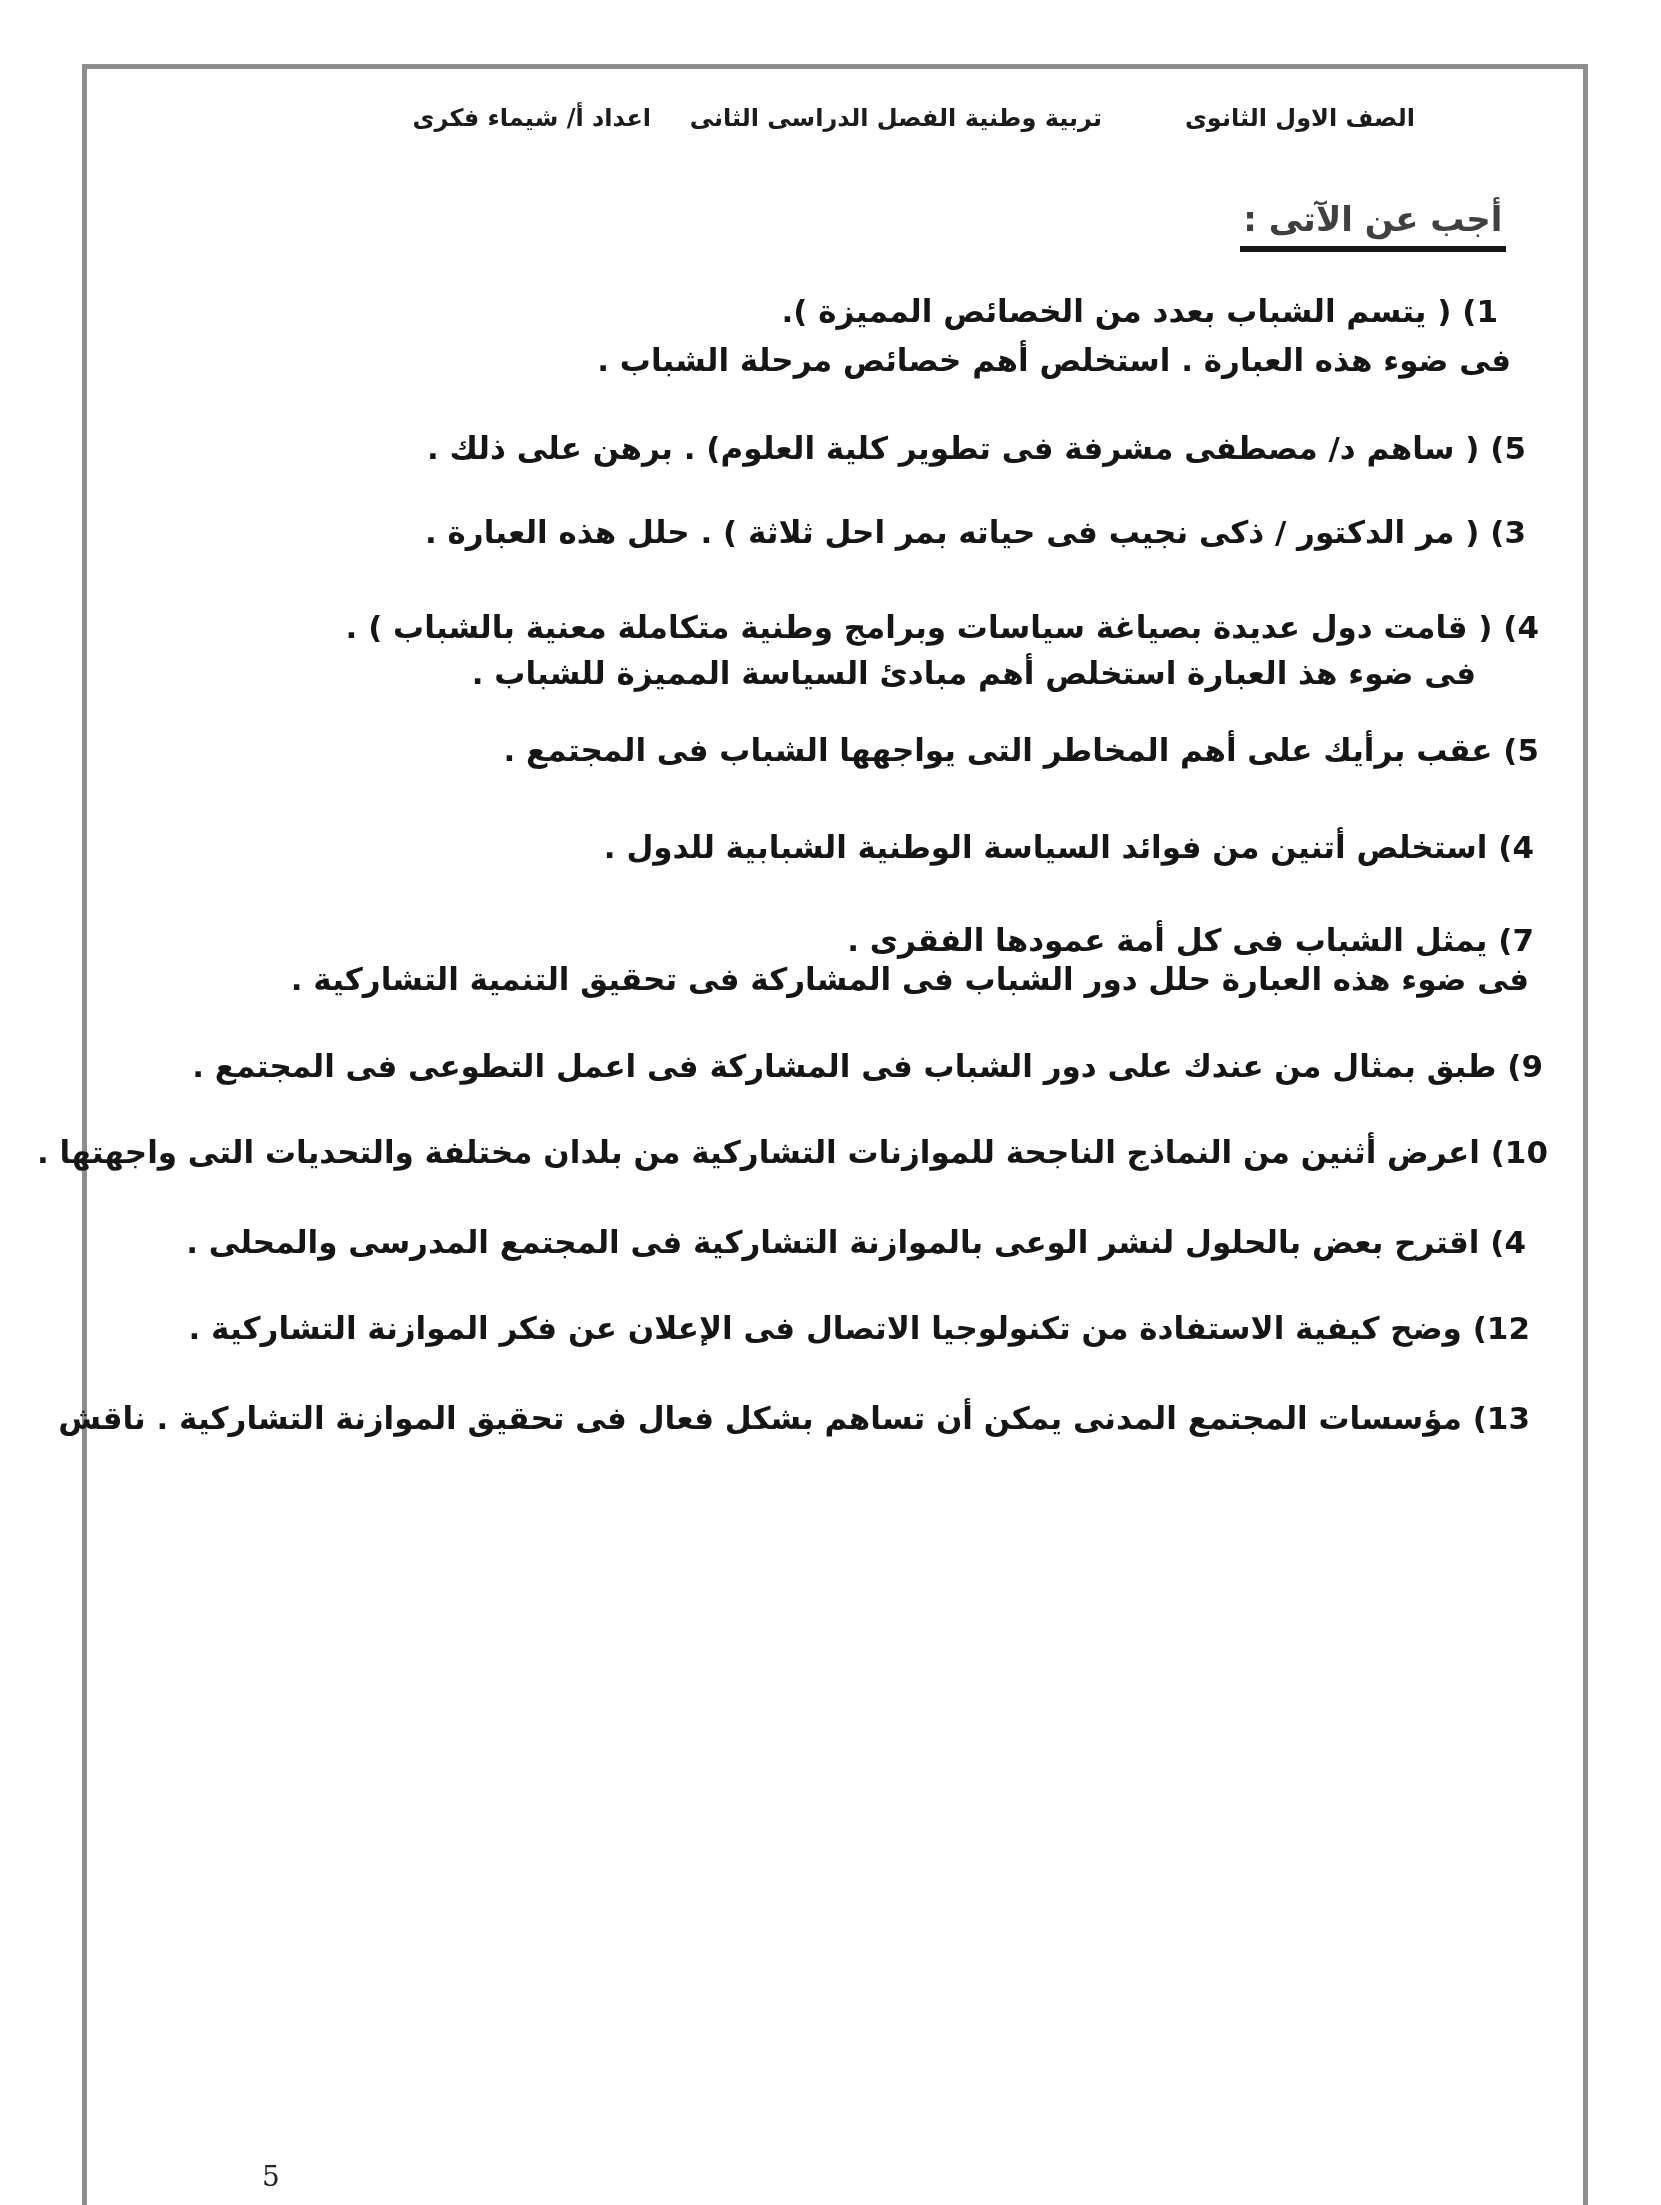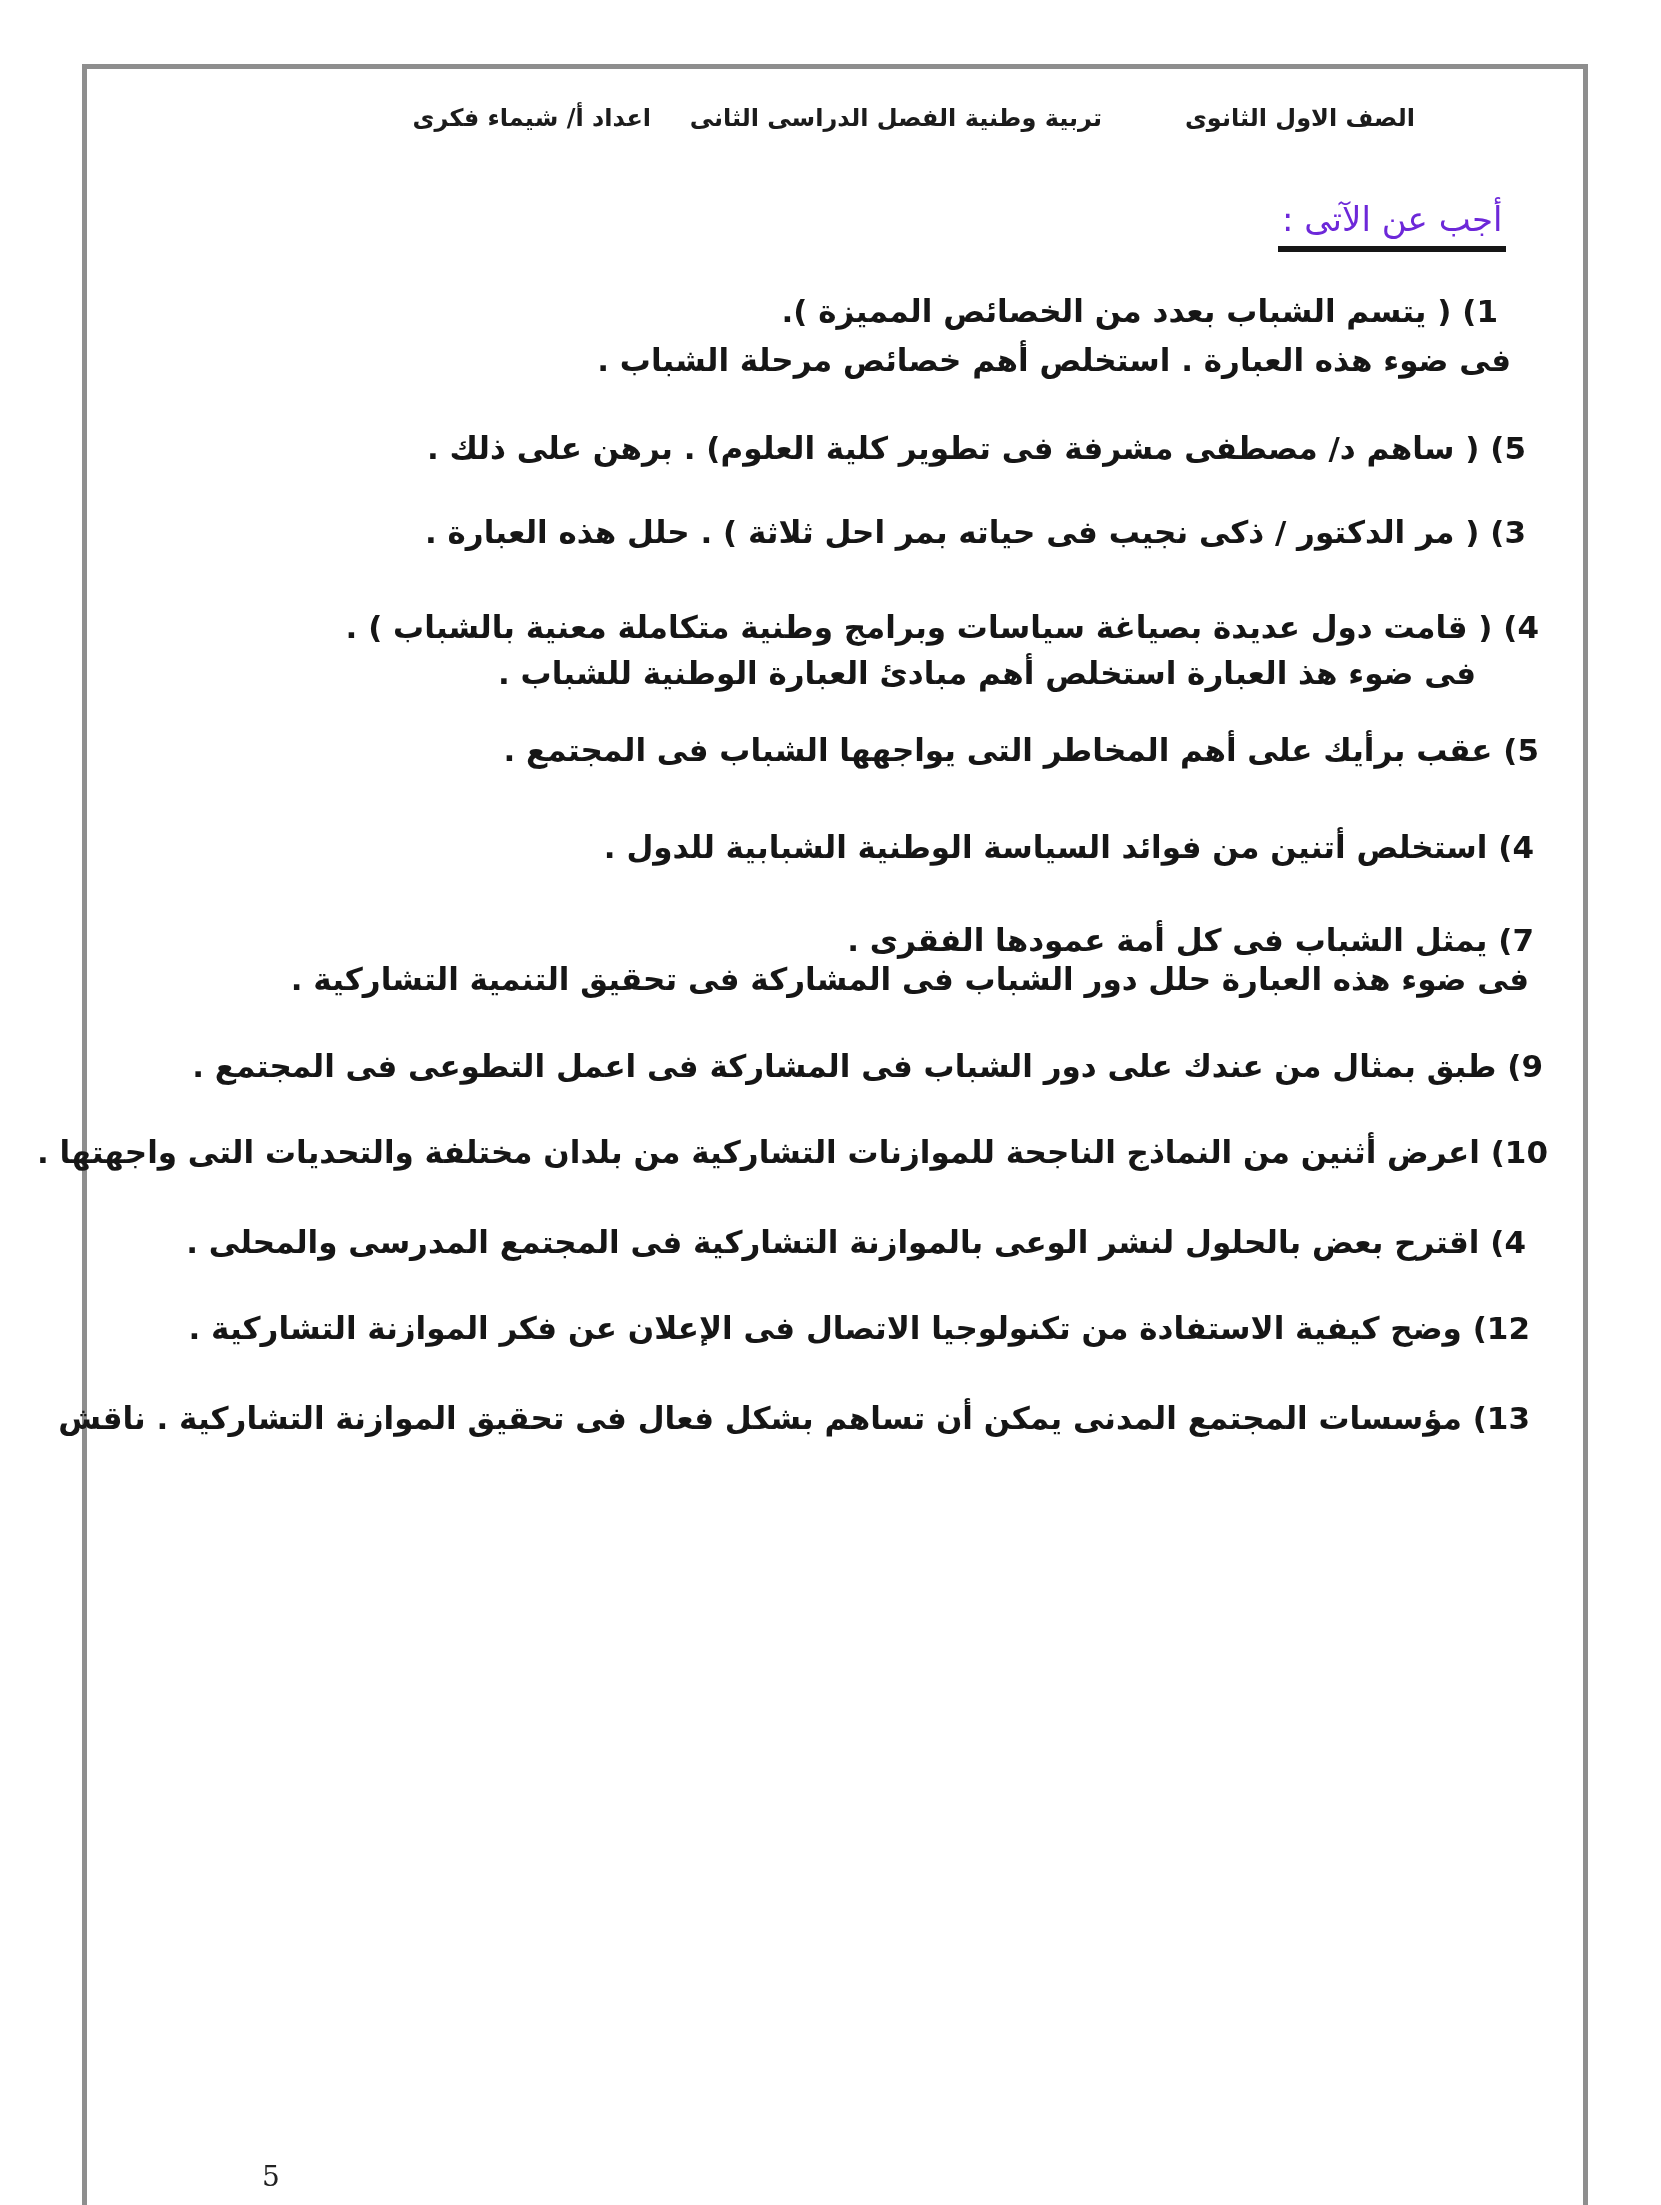--- a/index.html
+++ b/index.html
@@ -40,22 +40,22 @@
   .header-subject  { right: 559px; }
   .header-prepared { right: 1010px; }
 
   .doc-title {
     position: absolute;
     top: 199px;
     right: 155px;
     direction: rtl;
     white-space: nowrap;
     font-size: 34px;
-    font-weight: normal;
-    color: #6d28d9;
+    font-weight: bold;
+    color: #404040;
     padding: 0 3.5px 7px 3.5px;
     border-bottom: 6.2px solid #161616;
   }
   .q-line {
     position: absolute;
     direction: rtl;
     white-space: nowrap;
     font-size: 31px;
     font-weight: bold;
     color: #161616;
@@ -78,21 +78,21 @@
 <div class="header-seg header-subject">تربية وطنية الفصل الدراسى الثانى</div>
 <div class="header-seg header-prepared">اعداد أ/ شيماء فكرى</div>
 
 <div class="doc-title">أجب عن الآتى :</div>
 
 <div class="q-line" style="top:293px;  right:163px;">1)  (  يتسم الشباب بعدد من الخصائص المميزة ).</div>
 <div class="q-line" style="top:342px;  right:150px;">فى ضوء هذه العبارة . استخلص أهم خصائص مرحلة الشباب .</div>
 <div class="q-line" style="top:430px;  right:135px;">5)  ( ساهم د/ مصطفى مشرفة فى تطوير كلية العلوم) .   برهن على ذلك .</div>
 <div class="q-line" style="top:514px; right:135px;">3)  ( مر الدكتور / ذكى نجيب فى حياته بمر احل ثلاثة  )  .    حلل هذه العبارة .</div>
 <div class="q-line" style="top:609px; right:122px;">4) ( قامت دول عديدة بصياغة سياسات وبرامج وطنية متكاملة معنية بالشباب ) .</div>
-<div class="q-line" style="top:655px; right:185px;">فى ضوء هذ العبارة استخلص أهم مبادئ العبارة الوطنية للشباب .</div>
+<div class="q-line" style="top:655px; right:185px;">فى ضوء هذ العبارة استخلص أهم مبادئ السياسة المميزة للشباب .</div>
 <div class="q-line" style="top:732px; right:122px;">5) عقب برأيك على أهم المخاطر التى يواجهها الشباب فى المجتمع .</div>
 <div class="q-line" style="top:829px; right:127px;">4) استخلص أتنين من فوائد السياسة الوطنية الشبابية للدول .</div>
 <div class="q-line" style="top:922px; right:127px;">7) يمثل الشباب فى كل أمة عمودها الفقرى .</div>
 <div class="q-line" style="top:961px; right:132px;">فى ضوء هذه العبارة حلل  دور الشباب فى المشاركة فى تحقيق التنمية التشاركية .</div>
 <div class="q-line" style="top:1048px; right:118px;">9)  طبق بمثال من عندك على دور الشباب فى المشاركة فى اعمل التطوعى فى المجتمع .</div>
 <div class="q-line" style="top:1134px; right:113px;">10) اعرض أثنين من النماذج الناجحة للموازنات التشاركية من بلدان مختلفة والتحديات التى واجهتها .</div>
 <div class="q-line" style="top:1224px; right:135px;">4) اقترح بعض بالحلول لنشر الوعى بالموازنة التشاركية فى المجتمع المدرسى والمحلى .</div>
 <div class="q-line" style="top:1310px; right:131px;">12) وضح كيفية الاستفادة من تكنولوجيا الاتصال فى الإعلان  عن فكر الموازنة التشاركية .</div>
 <div class="q-line" style="top:1400px; right:131px;">13) مؤسسات المجتمع المدنى يمكن أن تساهم بشكل فعال فى تحقيق الموازنة التشاركية . ناقش</div>
 

